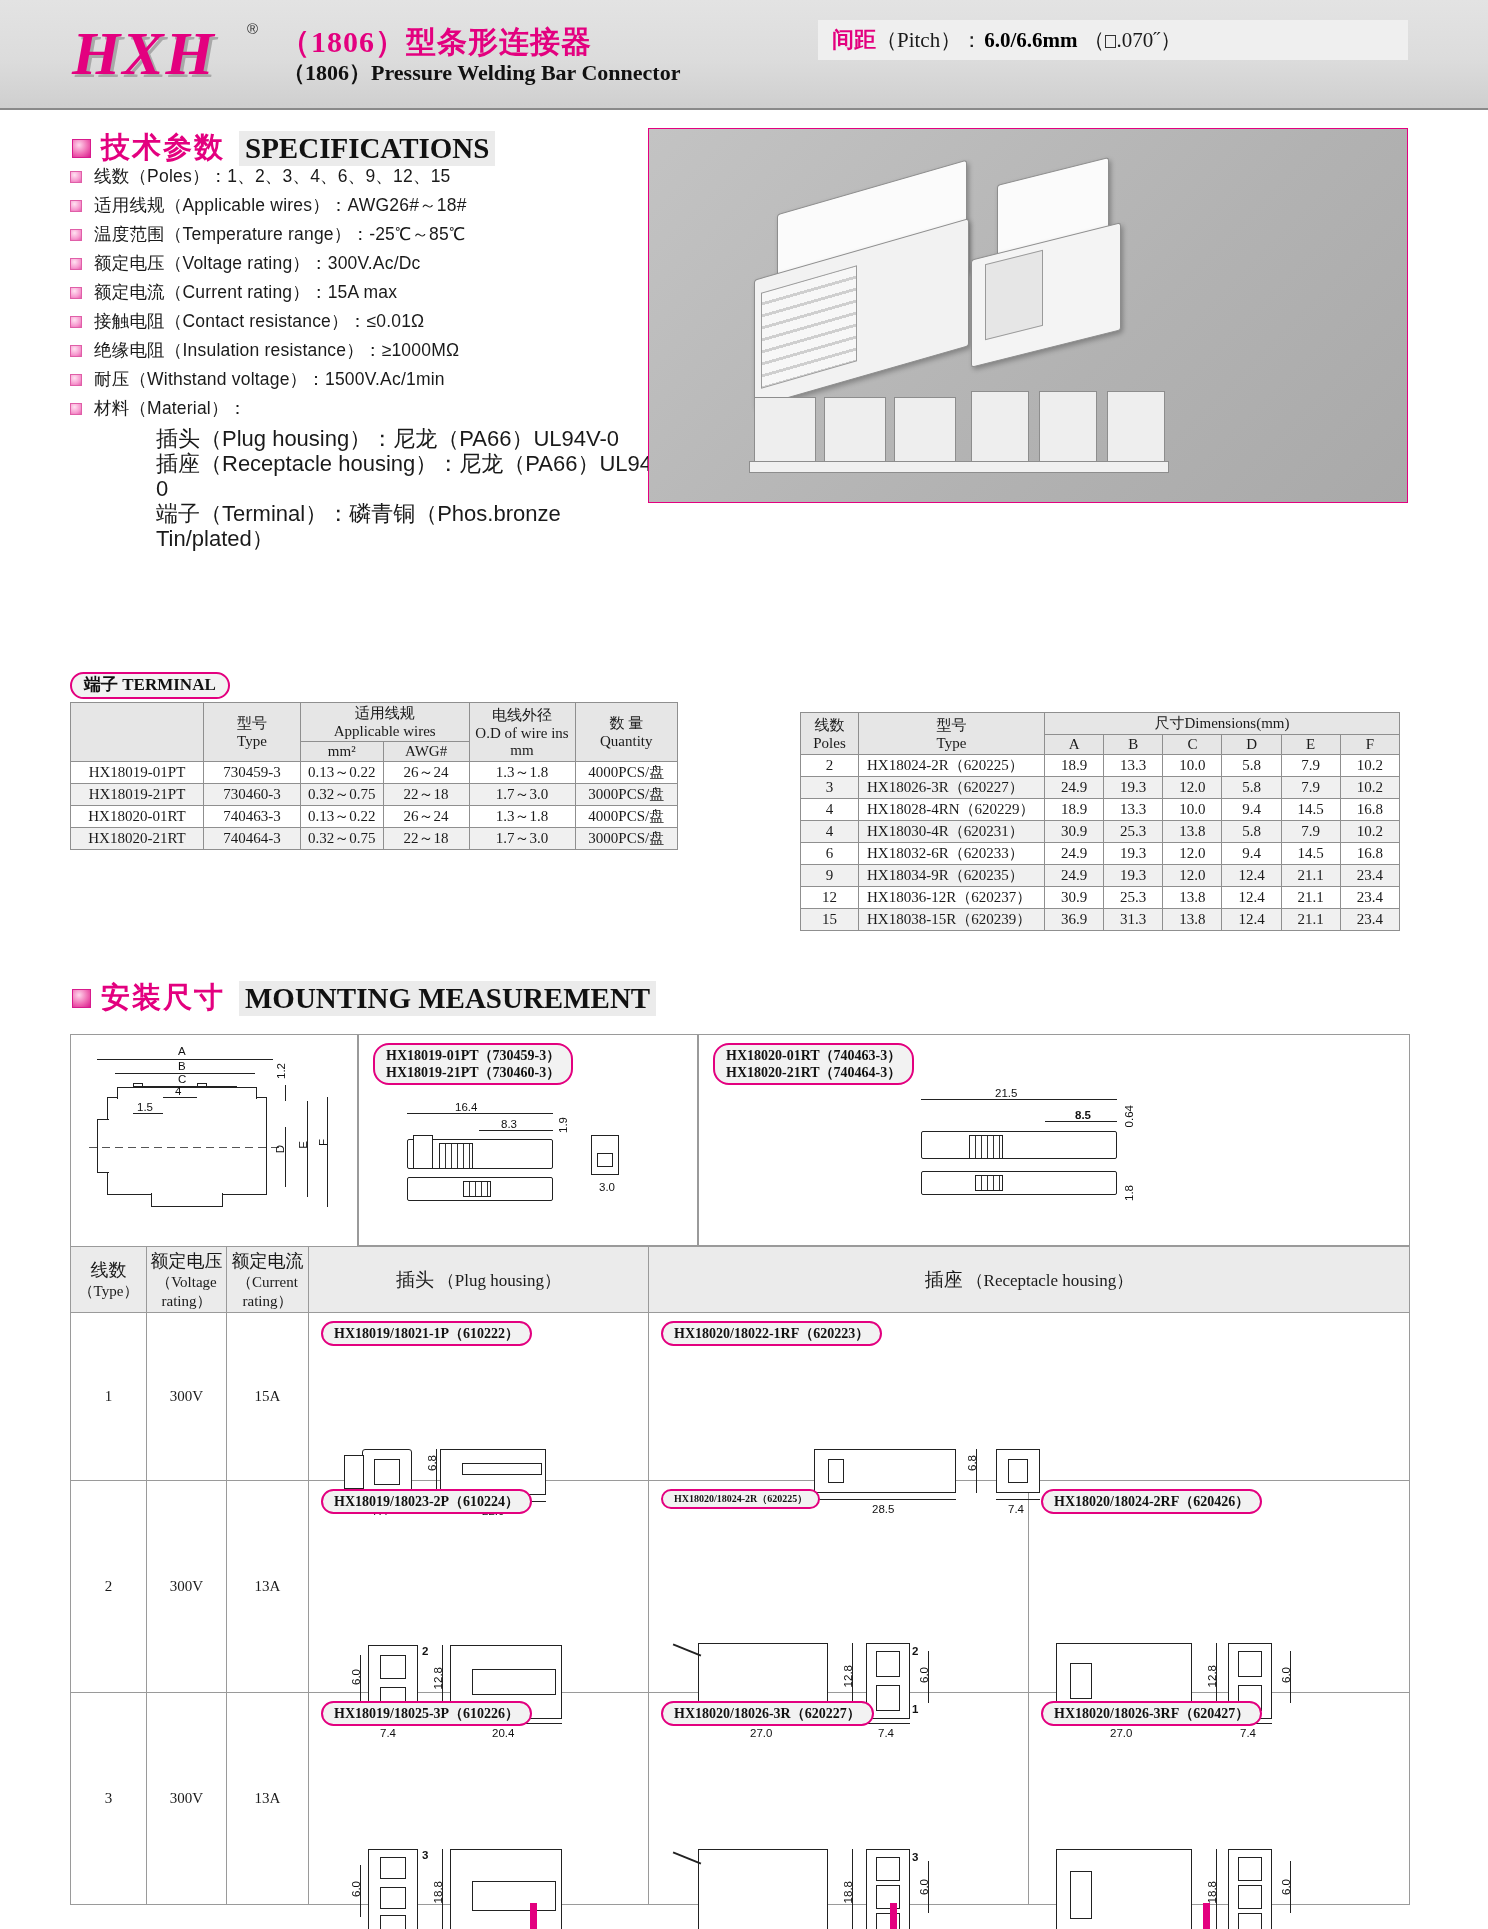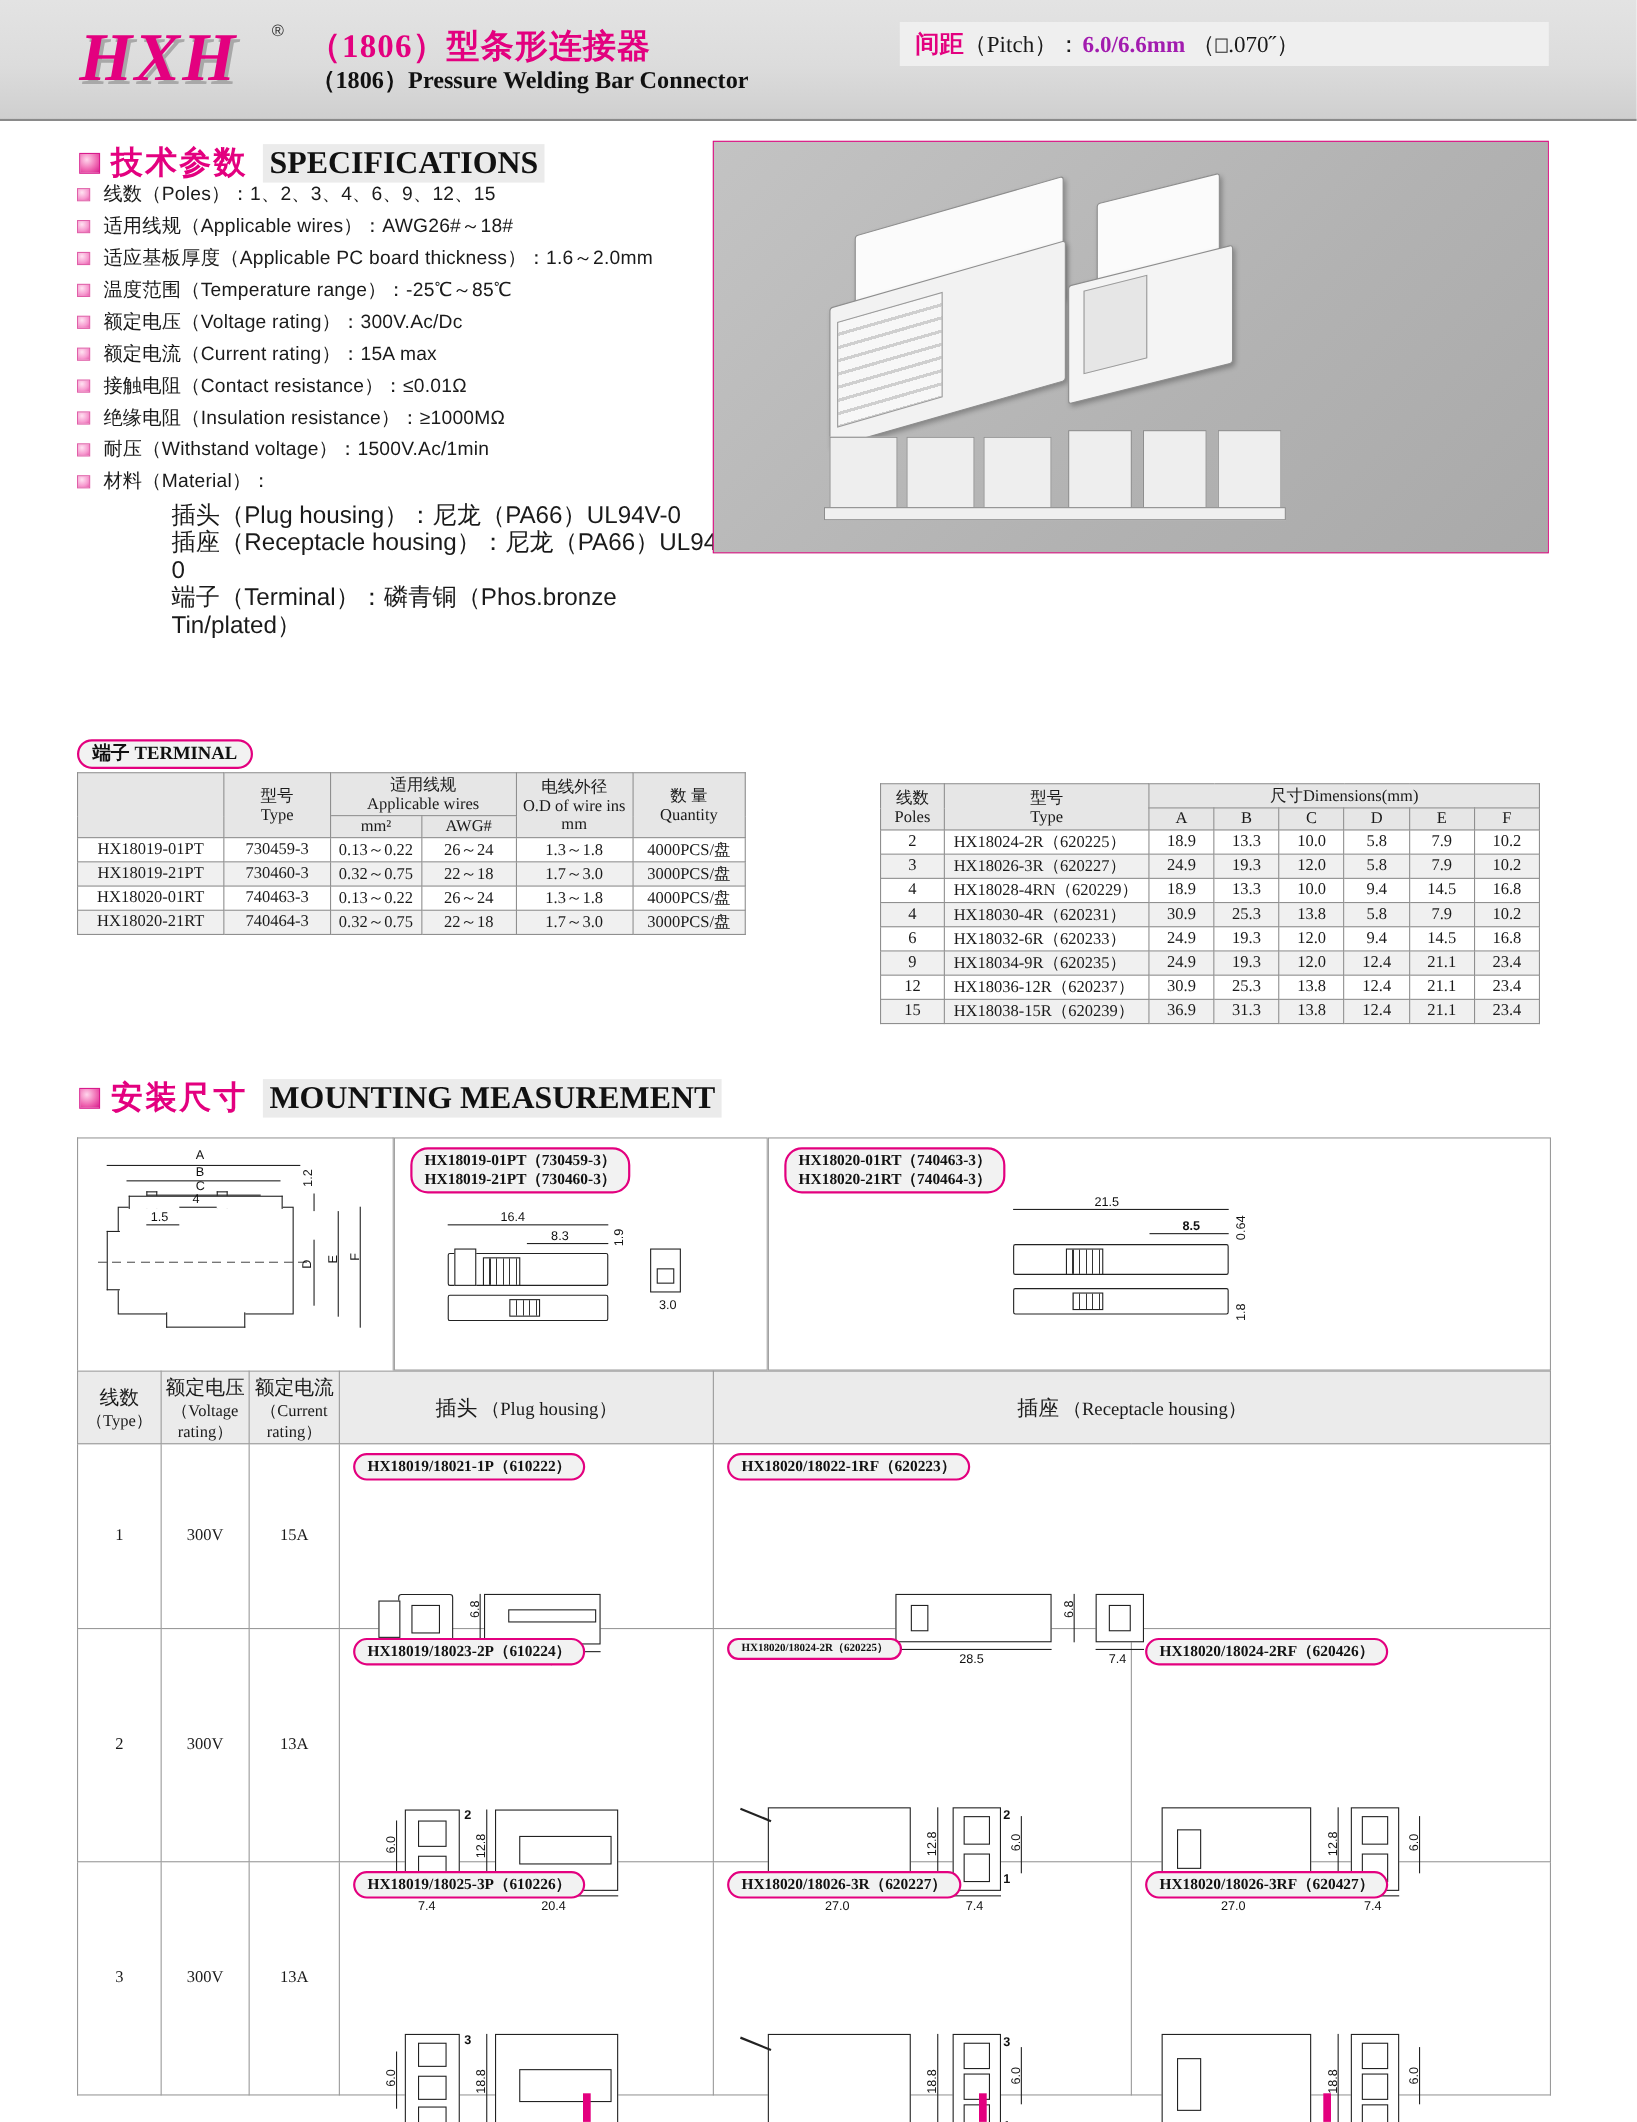--- a/index.html
+++ b/index.html
@@ -46,21 +46,21 @@
   #pitch-box {
     position:absolute; left:818px; top:20px;
     width:590px; height:40px;
     background:#efefef;
     display:flex; align-items:center;
     padding-left:14px;
     font-family:"Liberation Serif", serif;
     font-size:21px;
   }
   #pitch-box .cn { color:#e3007f; font-weight:bold; font-size:22px;}
-  #pitch-box .val { color:#a21caf; font-weight:bold; margin-left:2px;}
+  #pitch-box .val { color:#000000; font-weight:bold; margin-left:2px;}
   .sq-glyph {
     display:inline-block; width:11px; height:13px;
     border:1.5px solid #333; vertical-align:-1px; margin-right:1px;
   }
 
   
   .sec-head { position:absolute; display:flex; align-items:center; }
   .sec-bullet {
     width:19px; height:19px; margin-right:10px;
     background:radial-gradient(circle at 35% 30%, #ffd6ec 0%, #f06cb4 55%, #d81b8c 100%);
@@ -173,24 +173,20 @@
 </div>
 
 <div id="spec-list">
   <div class="spec-row">
       <span class="spec-bullet"></span>
       <span class="spec-text">线数（Poles）：1、2、3、4、6、9、12、15</span>
     </div>
   <div class="spec-row">
       <span class="spec-bullet"></span>
       <span class="spec-text">适用线规（Applicable wires）：AWG26#～18#</span>
-    </div>
-  <div class="spec-row">
-      <span class="spec-bullet"></span>
-      <span class="spec-text">适应基板厚度（Applicable PC board thickness）：1.6～2.0mm</span>
     </div>
   <div class="spec-row">
       <span class="spec-bullet"></span>
       <span class="spec-text">温度范围（Temperature range）：-25℃～85℃</span>
     </div>
   <div class="spec-row">
       <span class="spec-bullet"></span>
       <span class="spec-text">额定电压（Voltage rating）：300V.Ac/Dc</span>
     </div>
   <div class="spec-row">

